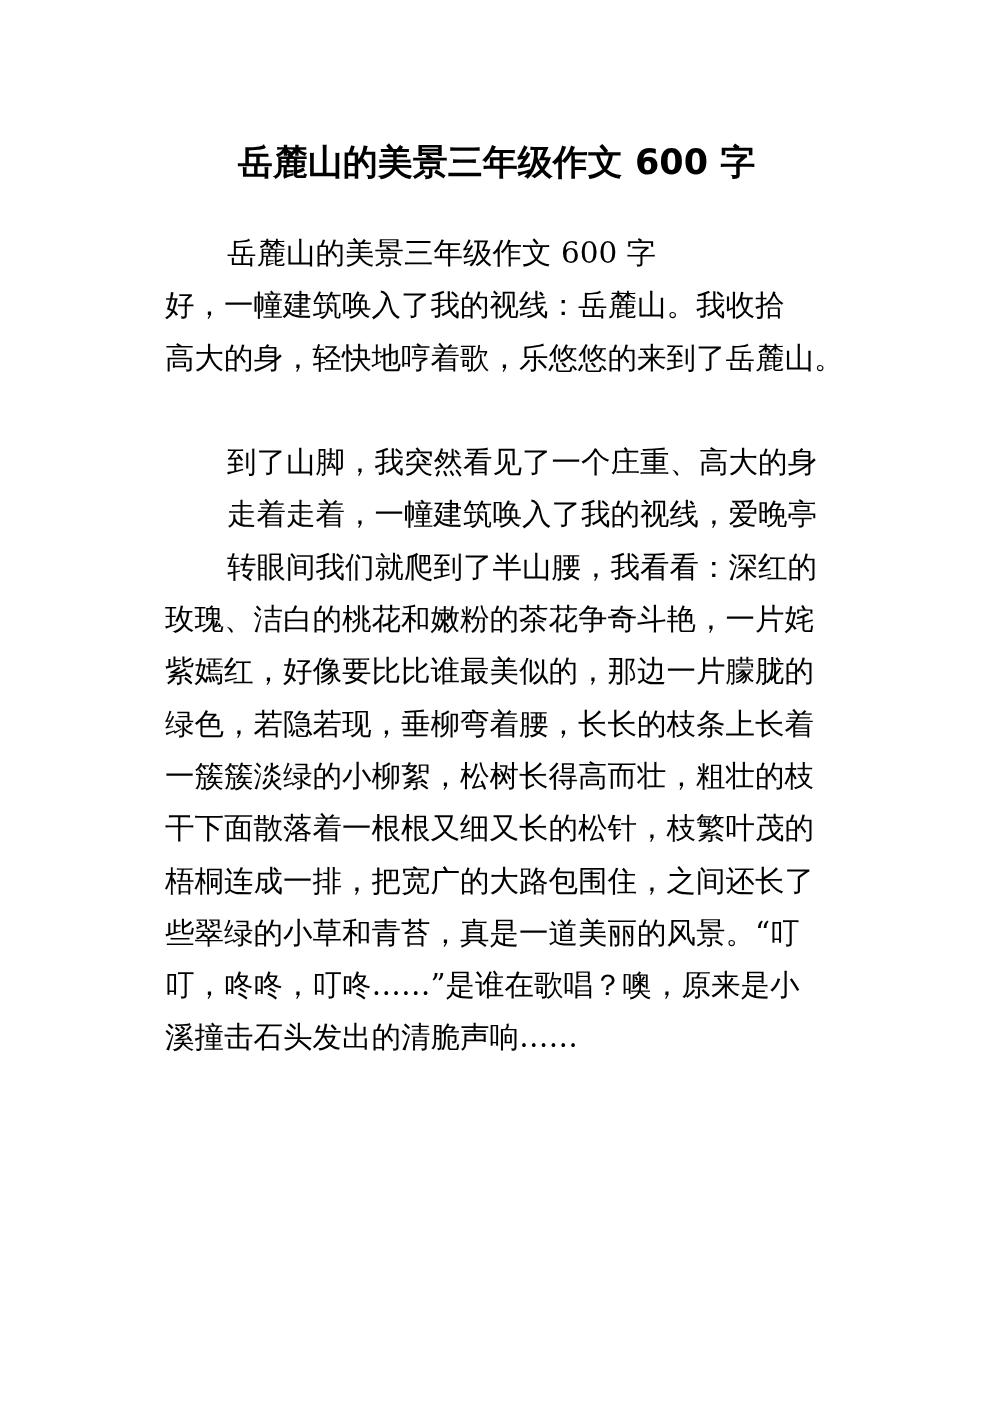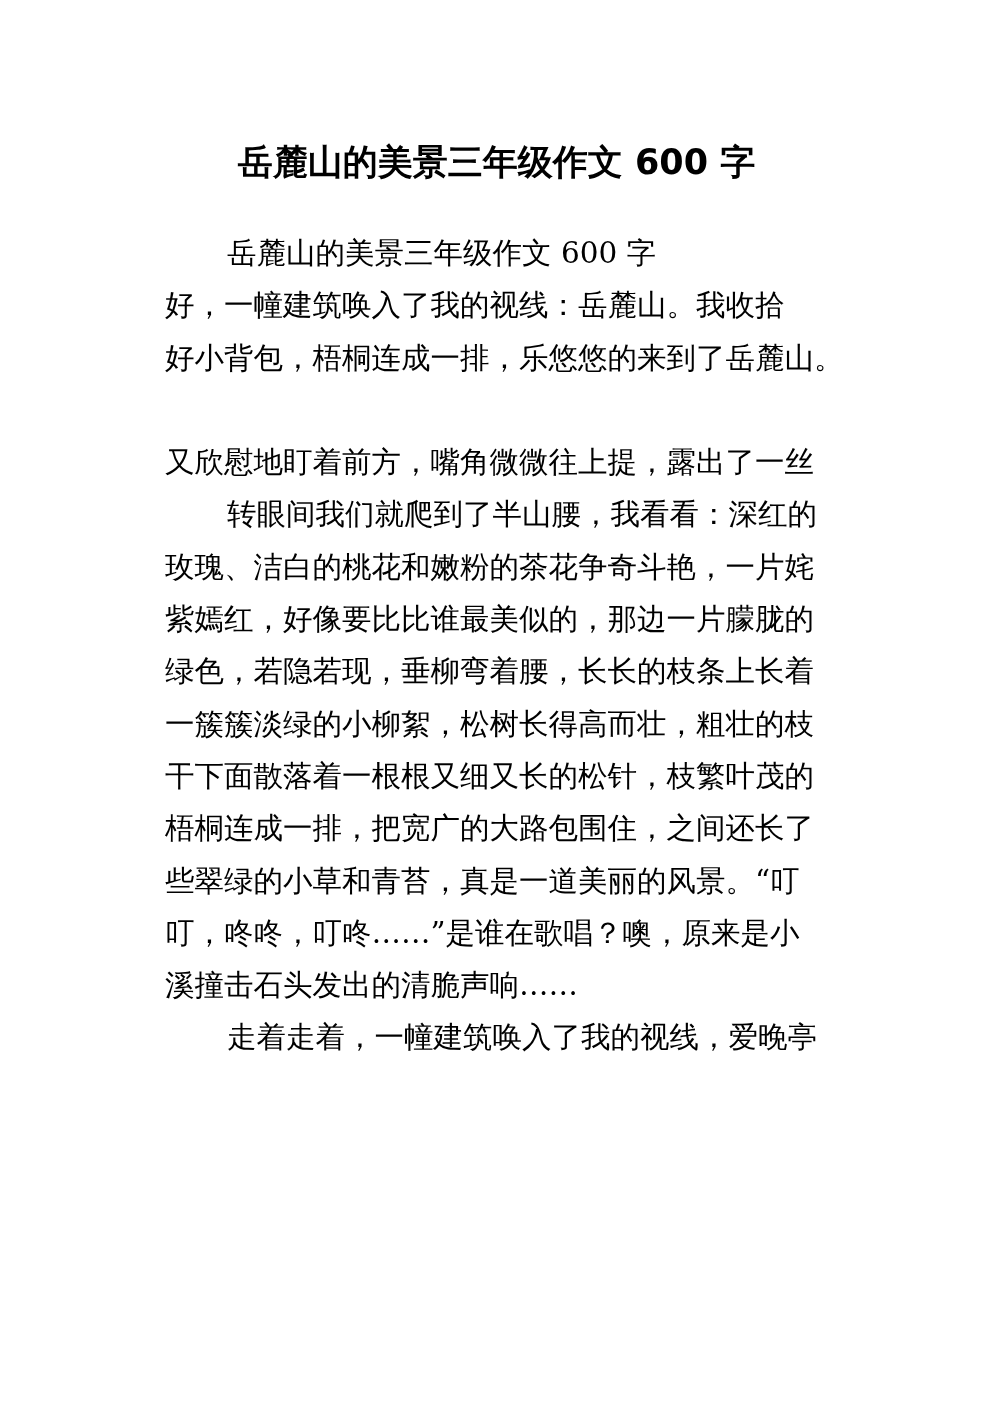--- a/index.html
+++ b/index.html
@@ -62,39 +62,39 @@
 <body>
 
 <div class="page">
   <div class="title">岳麓山的美景三年级作文 600 字</div>
 
   <div class="body">
     <span class="line indent">岳麓山的美景三年级作文 600 字</span>
 
     <div>
       <span class="line">好，一幢建筑唤入了我的视线：岳麓山。我收拾</span>
-      <span class="line">好小背包，梧桐连成一排，乐悠悠的来到了岳麓山。</span>
+      <span class="line">高大的身，轻快地哼着歌，乐悠悠的来到了岳麓山。</span>
     </div>
 
     <span class="gap"></span>
 
     <div>
-      <span class="line">又欣慰地盯着前方，嘴角微微往上提，露出了一丝</span>
+      <span class="line indent">到了山脚，我突然看见了一个庄重、高大的身</span>
+    </div>
+
+    <div>
+      <span class="line indent">走着走着，一幢建筑唤入了我的视线，爱晚亭</span>
     </div>
 
     <div>
       <span class="line indent">转眼间我们就爬到了半山腰，我看看：深红的</span>
       <span class="line">玫瑰、洁白的桃花和嫩粉的茶花争奇斗艳，一片姹</span>
       <span class="line">紫嫣红，好像要比比谁最美似的，那边一片朦胧的</span>
       <span class="line">绿色，若隐若现，垂柳弯着腰，长长的枝条上长着</span>
       <span class="line">一簇簇淡绿的小柳絮，松树长得高而壮，粗壮的枝</span>
       <span class="line">干下面散落着一根根又细又长的松针，枝繁叶茂的</span>
       <span class="line">梧桐连成一排，把宽广的大路包围住，之间还长了</span>
       <span class="line">些翠绿的小草和青苔，真是一道美丽的风景。“叮</span>
       <span class="line">叮，咚咚，叮咚……”是谁在歌唱？噢，原来是小</span>
       <span class="line">溪撞击石头发出的清脆声响……</span>
     </div>
-
-    <div>
-      <span class="line indent">走着走着，一幢建筑唤入了我的视线，爱晚亭</span>
-    </div>
   </div>
 </div>
 
 </body></html>

